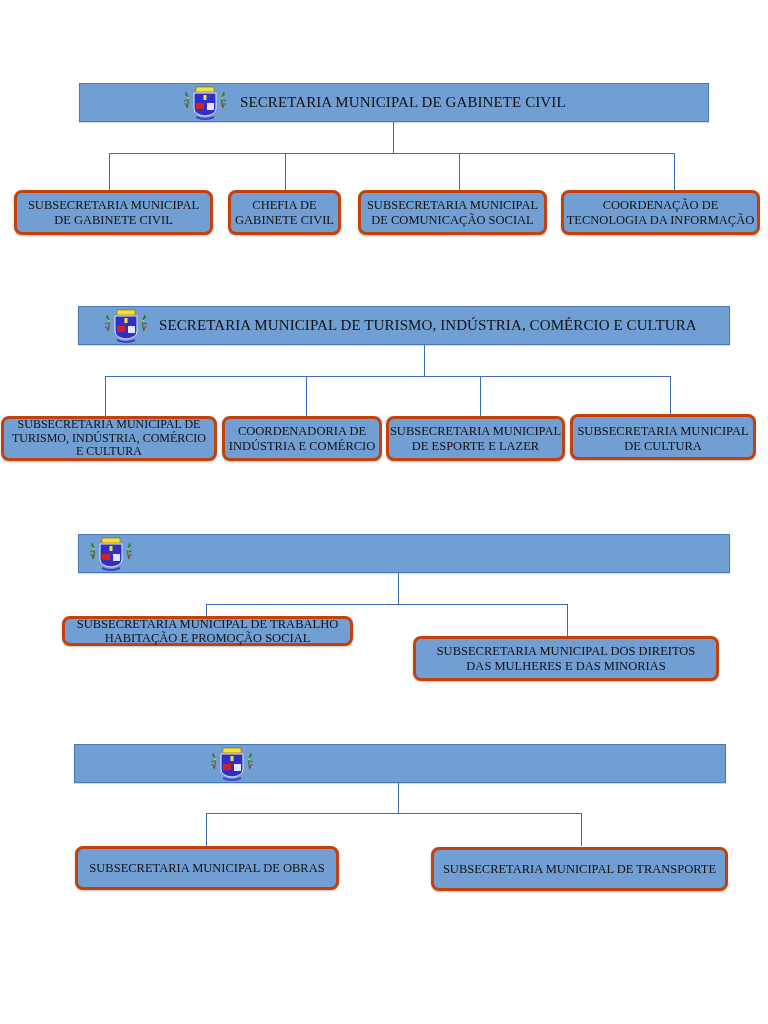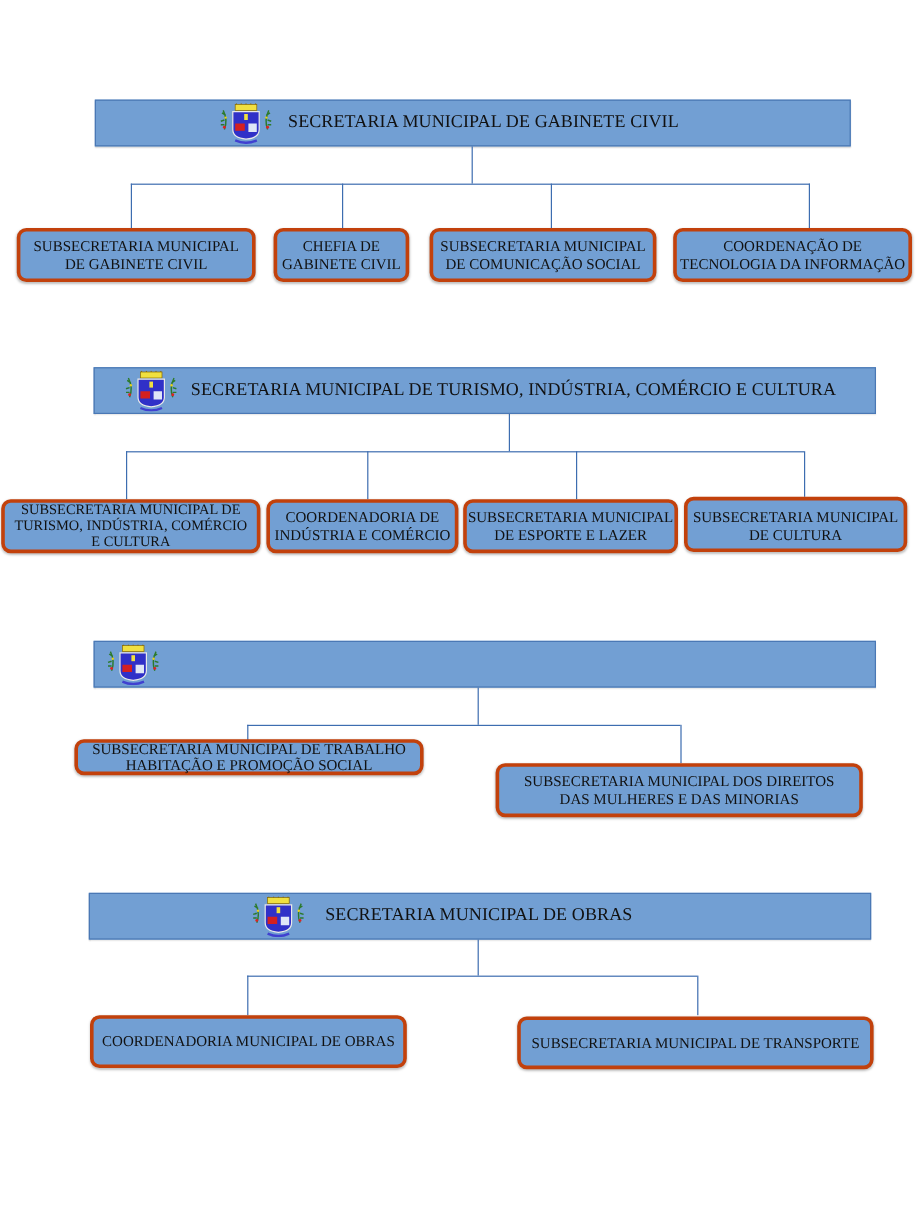--- a/index.html
+++ b/index.html
@@ -125,26 +125,25 @@
 <div class="box" style="left:413px; top:636px; width:306px; height:45px;">
   <span>SUBSECRETARIA MUNICIPAL DOS DIREITOS
 DAS MULHERES E DAS MINORIAS</span>
   </div>
 
 <div class="hdr" style="left:74px; top:744px; width:652px; height:39px; justify-content:flex-start; padding-left:134px;">
   <div class="hdr-inner">
     <svg class="crest" style="margin-right:16px;">
         <use href="#crest"></use>
       </svg>
-    <span class="hdr-title">SECRETARIA MUNICIPAL DE OBRAS</span>
   </div>
 </div>
 <div class="line v" style="left:398px; top:783px; height:30px;"></div>
 <div class="line h" style="left:206px; top:813px; width:375px;"></div>
 <div class="line v" style="left:206px; top:813px; height:33px;"></div>
 <div class="line v" style="left:581px; top:813px; height:33px;"></div>
 
 <div class="box" style="left:75px; top:846px; width:264px; height:44px;">
-  <span>COORDENADORIA MUNICIPAL DE OBRAS</span>
+  <span>SUBSECRETARIA MUNICIPAL DE OBRAS</span>
   </div>
 <div class="box" style="left:431px; top:847px; width:297px; height:44px;justify-content:center;">
   <span>SUBSECRETARIA MUNICIPAL DE TRANSPORTE</span>
   </div>
 
 </body></html>

